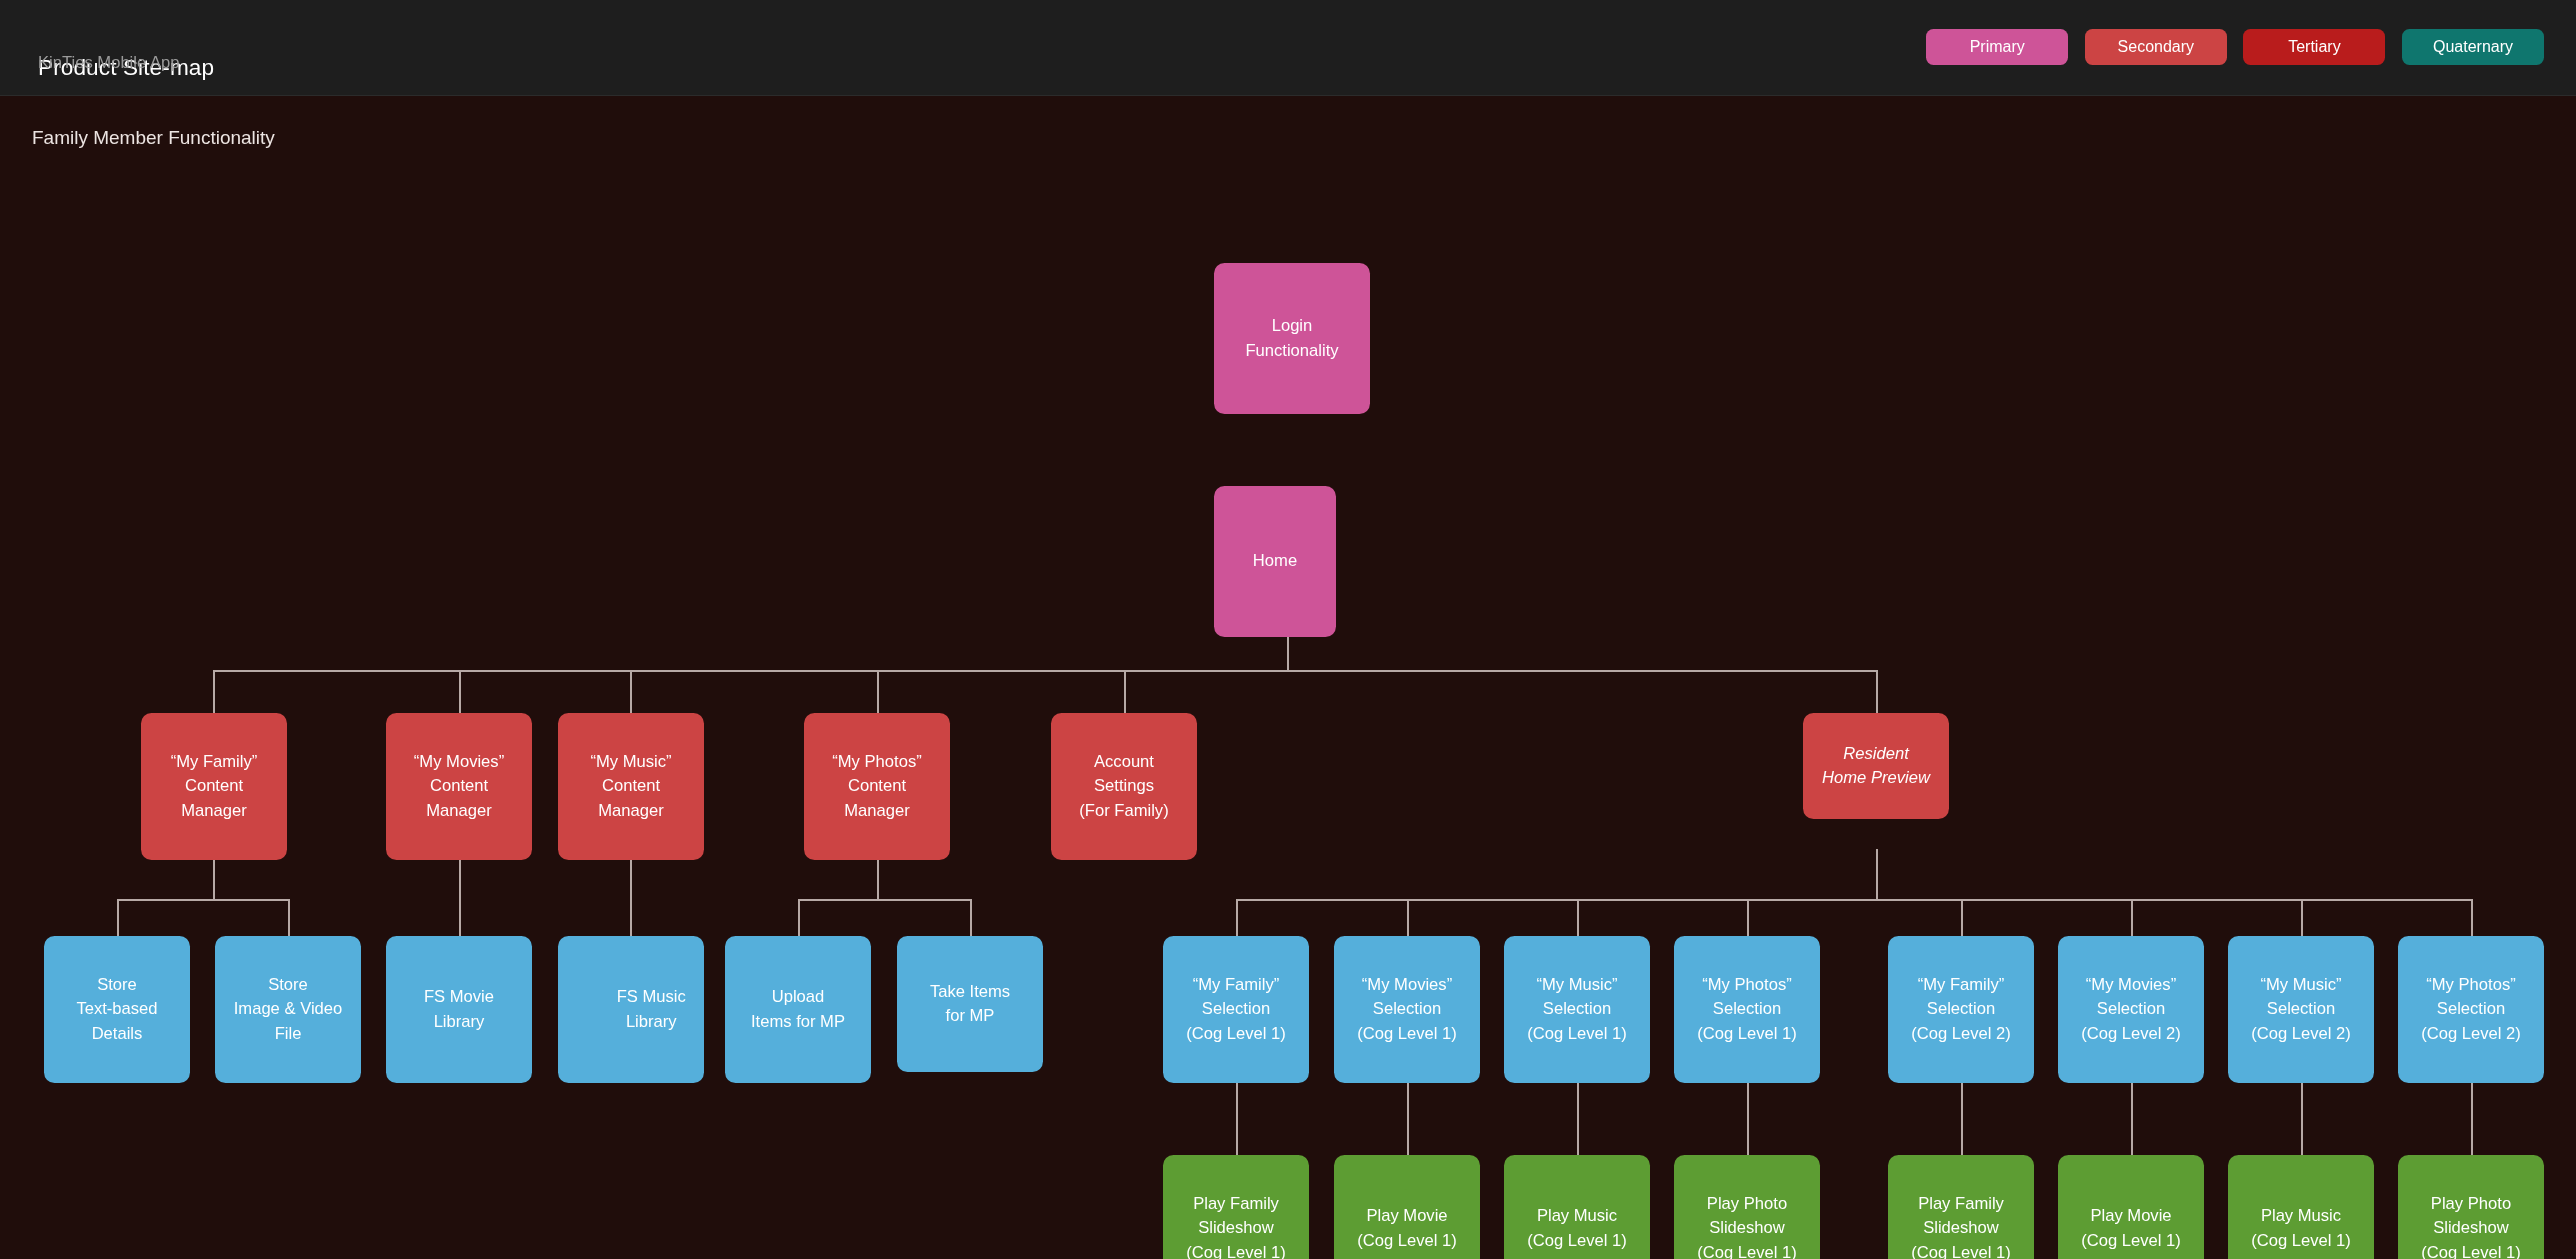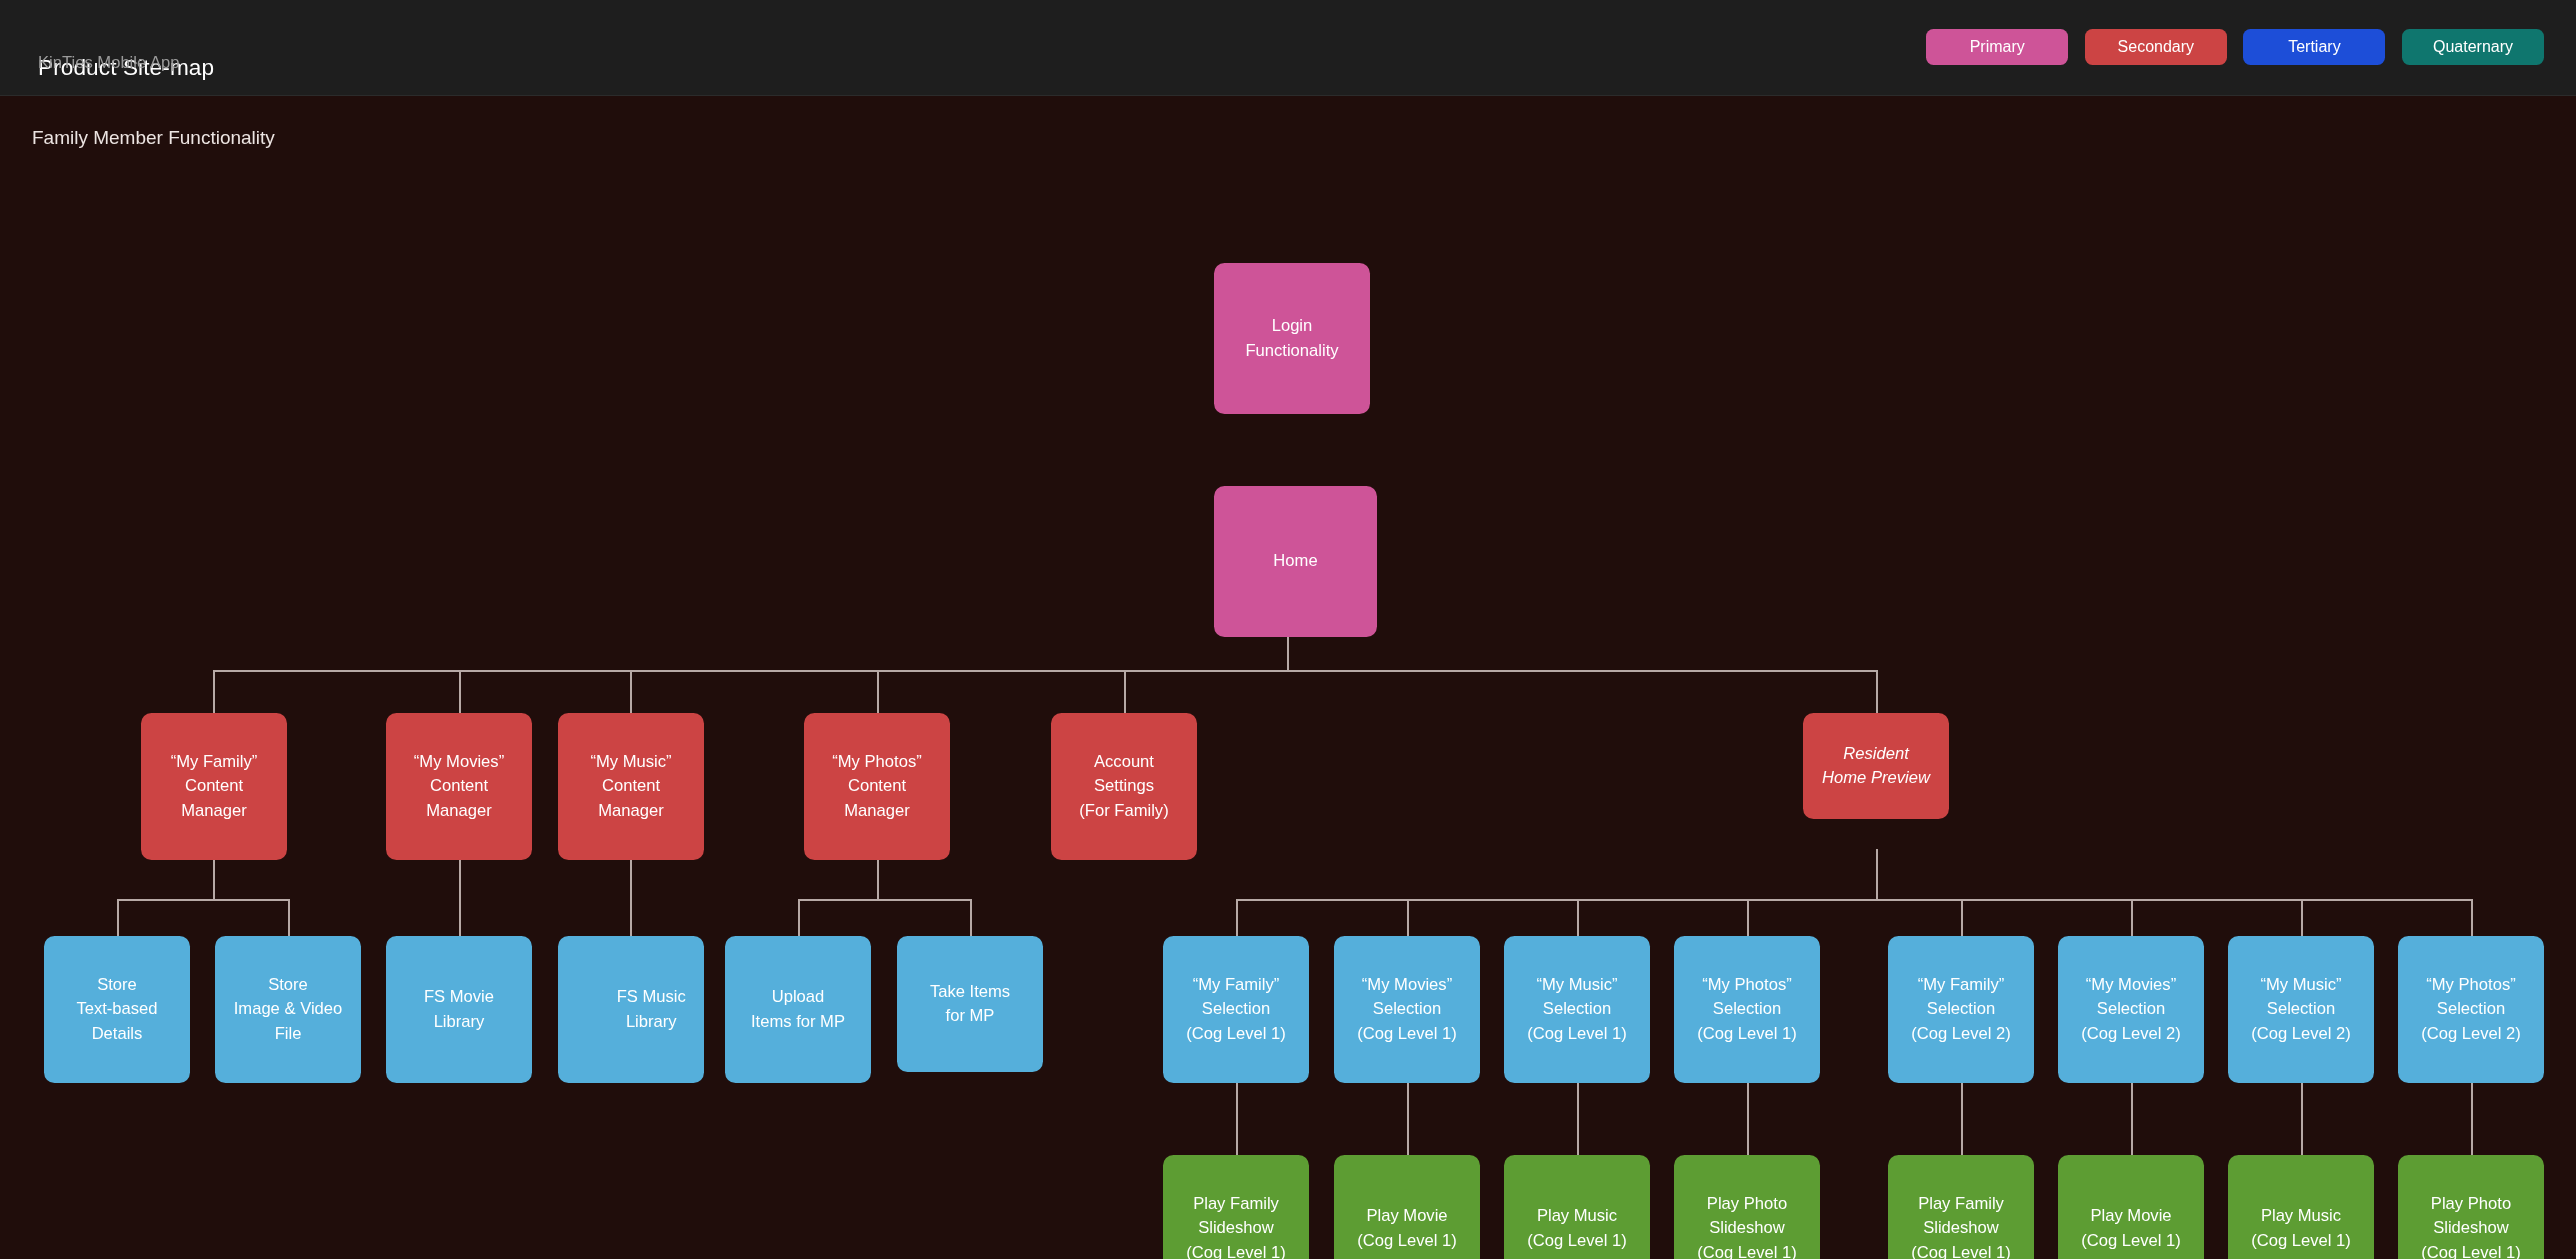--- a/index.html
+++ b/index.html
@@ -33,21 +33,21 @@
     display: flex; gap: 16.6px; align-items: center;
   }
   .pill {
     height: 36px; min-width: 142px; padding: 0 18px;
     border-radius: 7.5px;
     display: flex; align-items: center; justify-content: center;
     font-size: 16px; color: #ffffff; white-space: nowrap;
   }
   .pill.primary    { background: #ce5498; }
   .pill.secondary  { background: #cc4444; }
-  .pill.tertiary   { background: #1d4ed8; text-align: right; }
+  .pill.tertiary   { background: #b91c1c; text-align: right; }
   .pill.quaternary { background: #0f766e; }
 
   
   .section-label {
     position: absolute; left: 32px; top: 127px;
     font-size: 19px; color: #ece4e2; font-weight: 400;
   }
 
   
   .canvas { position: absolute; left: 0; top: 96px; width: 2576px; height: 1163px; }
@@ -136,21 +136,21 @@
     <div class="ln v" style="left:1407px; top:886px; height:173px;"></div>
     <div class="ln v" style="left:1577px; top:886px; height:173px;"></div>
     <div class="ln v" style="left:1747px; top:886px; height:173px;"></div>
     <div class="ln v" style="left:1961px; top:886px; height:173px;"></div>
     <div class="ln v" style="left:2131px; top:886px; height:173px;"></div>
     <div class="ln v" style="left:2301px; top:886px; height:173px;"></div>
     <div class="ln v" style="left:2471px; top:886px; height:173px;"></div>
 
     <div class="node pink" style="left:1214px; top:167px; width:156px; height:151px;">Login
 Functionality</div>
-    <div class="node pink" style="left:1214px; top:390px; width:163px; height:151px;">Home</div>
+    <div class="node pink" style="left:1214px; top:390px; width:122px; height:151px;">Home</div>
 
     <div class="node red" style="left:141px; top:617px; width:146px; height:147px;">“My Family”
 Content
 Manager</div>
     <div class="node red" style="left:386px; top:617px; width:146px; height:147px;">“My Movies”
 Content
 Manager</div>
     <div class="node red" style="left:558px; top:617px; width:146px; height:147px;">“My Music”
 Content
 Manager</div>

